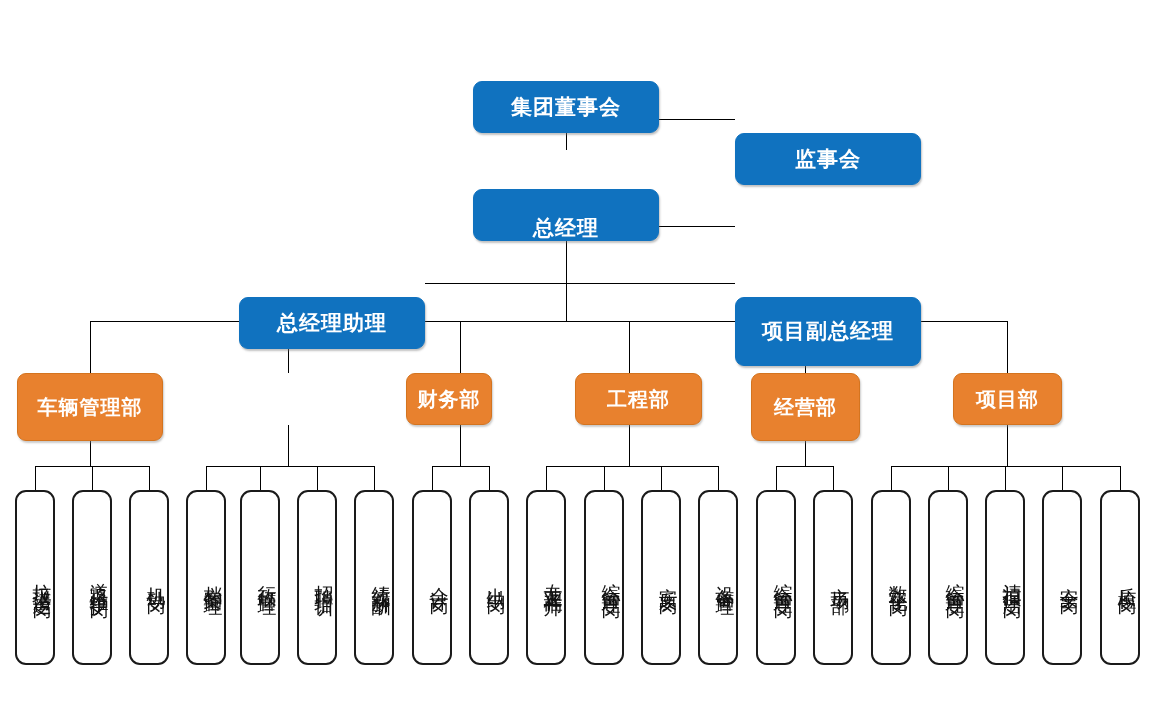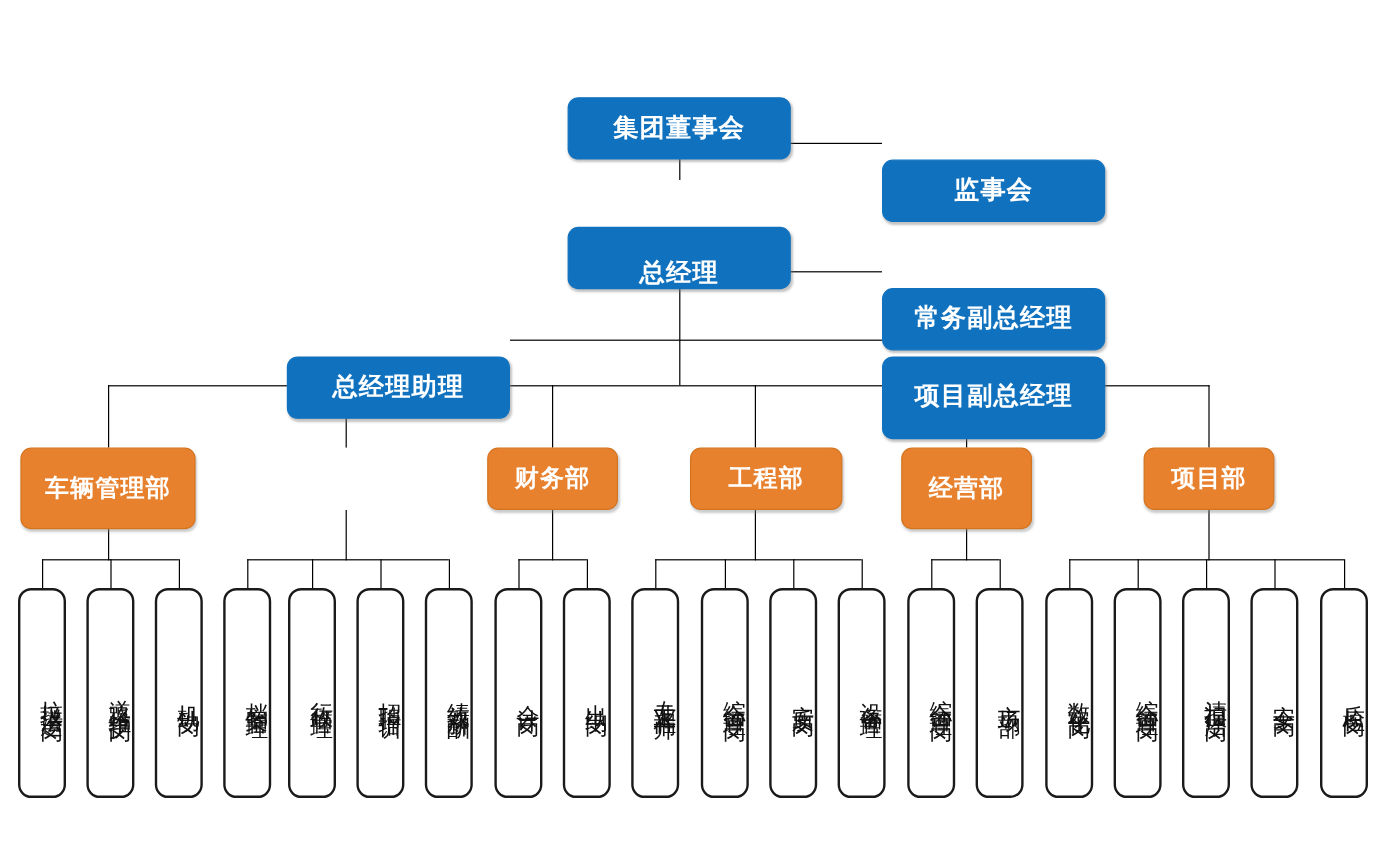--- a/index.html
+++ b/index.html
@@ -149,38 +149,35 @@
   </div>
 
   <div class="node blue" style="left:735px; top:93px; width:186px; height:52px;">
     <span>监事会</span>
   </div>
 
   <div class="node blue" style="left:473px; top:149px; width:186px; height:52px;align-items:flex-end;">
     <span>总经理</span>
   </div>
 
-  <div class="node blue" style="left:735px; top:200px; width:186px; height:52px;">
-    <span>常务副总经理</span>
-  </div>
 
   <div class="node blue" style="left:735px; top:257px; width:186px; height:69px;">
     <span>项目副总经理</span>
   </div>
 
   <div class="node blue" style="left:239px; top:257px; width:186px; height:52px;text-align:right;">
     <span>总经理助理</span>
   </div>
 
   <div class="node orange" style="left:17px; top:373px; width:146px; height:68px;">
     <span>车辆管理部</span>
   </div>
 
 
-  <div class="node orange" style="left:406px; top:373px; width:109px; height:52px;">
+  <div class="node orange" style="left:406px; top:373px; width:86px; height:52px;">
     <span>财务部</span>
   </div>
 
   <div class="node orange" style="left:575px; top:373px; width:127px; height:52px;">
     <span>工程部</span>
   </div>
 
   <div class="node orange" style="left:751px; top:373px; width:109px; height:68px;">
     <span>经营部</span>
   </div>

